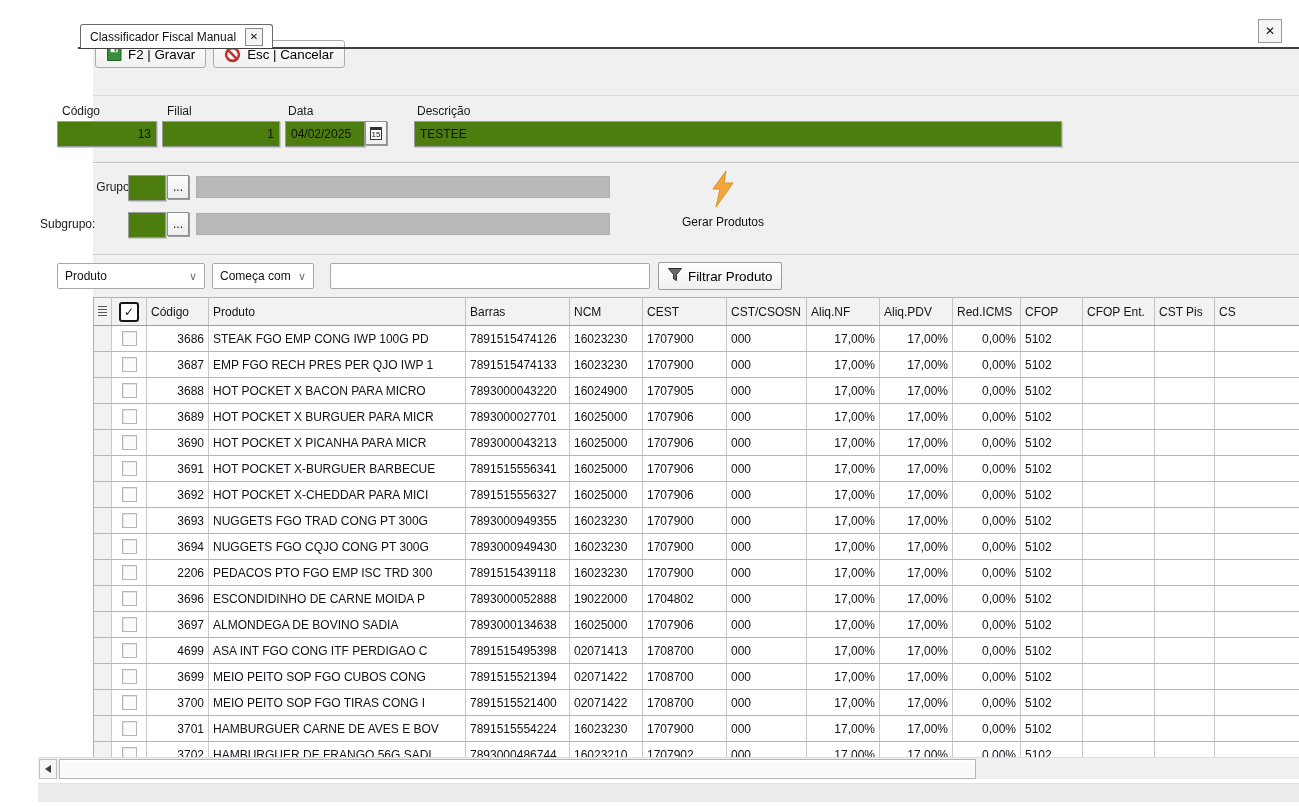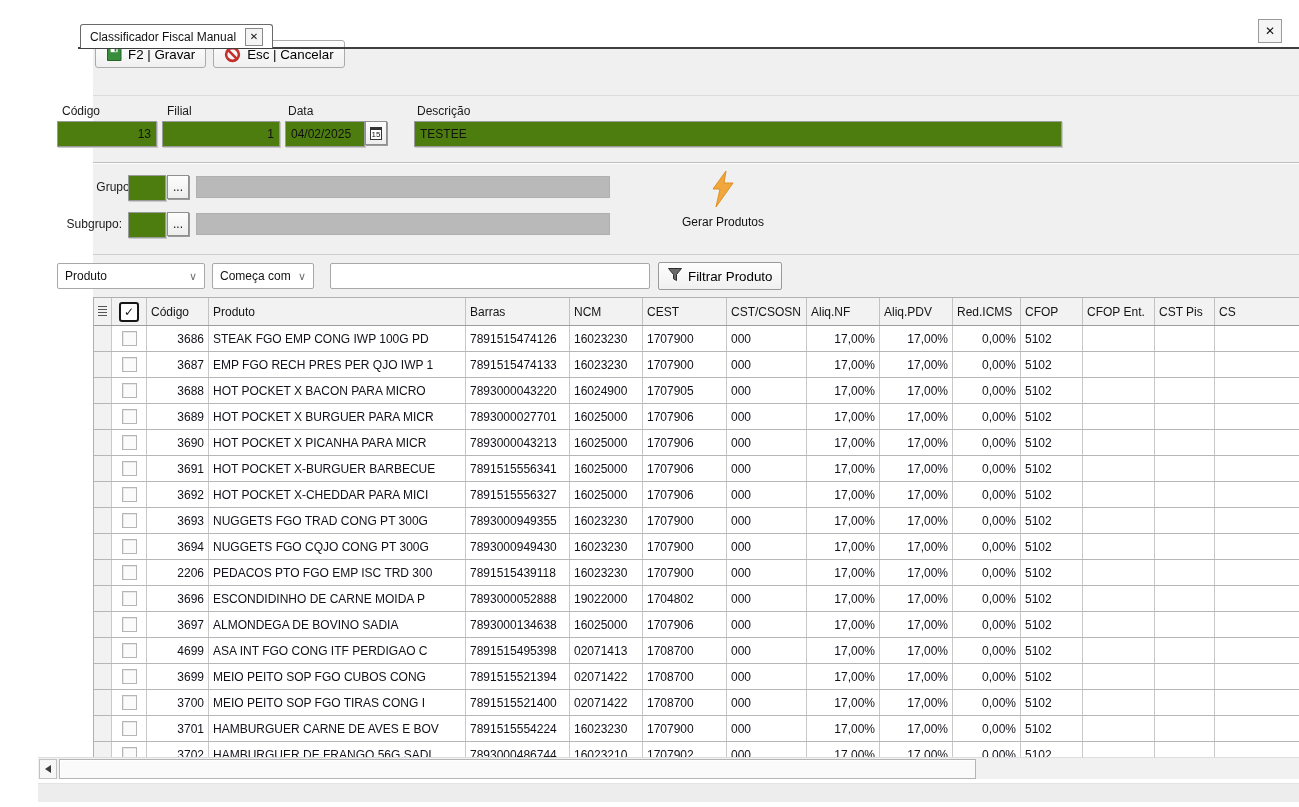--- a/index.html
+++ b/index.html
@@ -185,21 +185,21 @@
 <div class="lbl" style="left:417px;top:104px;">Descrição</div>
 <div class="field" style="left:414px;top:121px;width:648px;">TESTEE</div>
 
 <div class="lbl" style="left:51px;top:180px;width:82px;text-align:right;">Grupo:</div>
 <div class="field" style="left:128px;top:175px;width:38px;"></div>
 <div class="mini-btn" style="left:167px;top:175px;width:22px;height:24px;">
   <span>...</span>
 </div>
 <div class="disabled-bar" style="left:196px;top:176px;width:414px;"></div>
 
-<div class="lbl" style="left:40px;top:217px;width:82px;text-align:right;">Subgrupo:</div>
+<div class="lbl" style="left:40px;top:217px;width:82px;">Subgrupo:</div>
 <div class="field" style="left:128px;top:212px;width:38px;"></div>
 <div class="mini-btn" style="left:167px;top:212px;width:22px;height:24px;">
   <span>...</span>
 </div>
 <div class="disabled-bar" style="left:196px;top:213px;width:414px;"></div>
 
 <div class="abs gerar">
   <span class="bolt">
     <svg width="26" height="38" viewBox="0 0 26 38">
         <polygon points="16,1 3,19 10,19 6,37 23,13 14,13" fill="#f2a73d" stroke="#dd8f22" stroke-width="1"></polygon>

